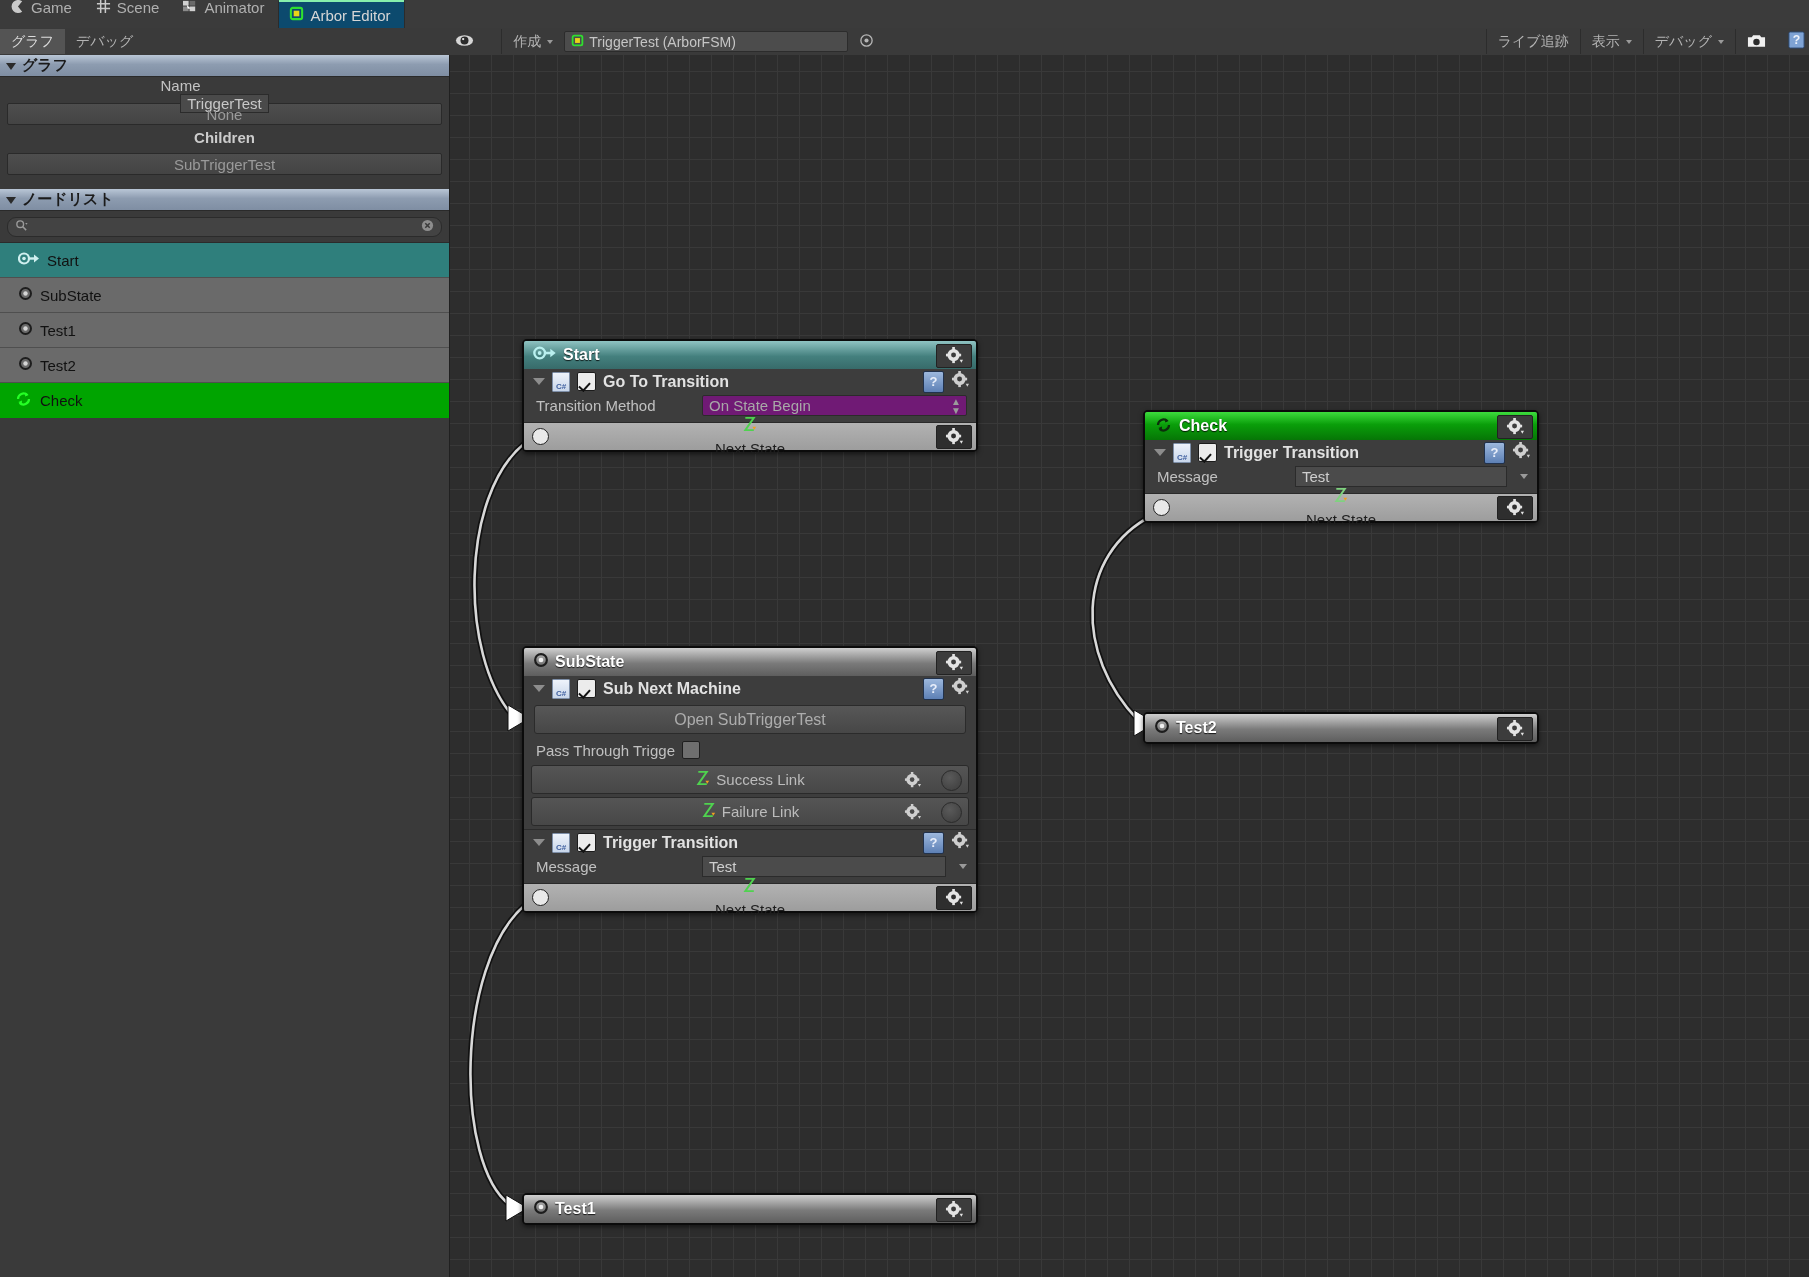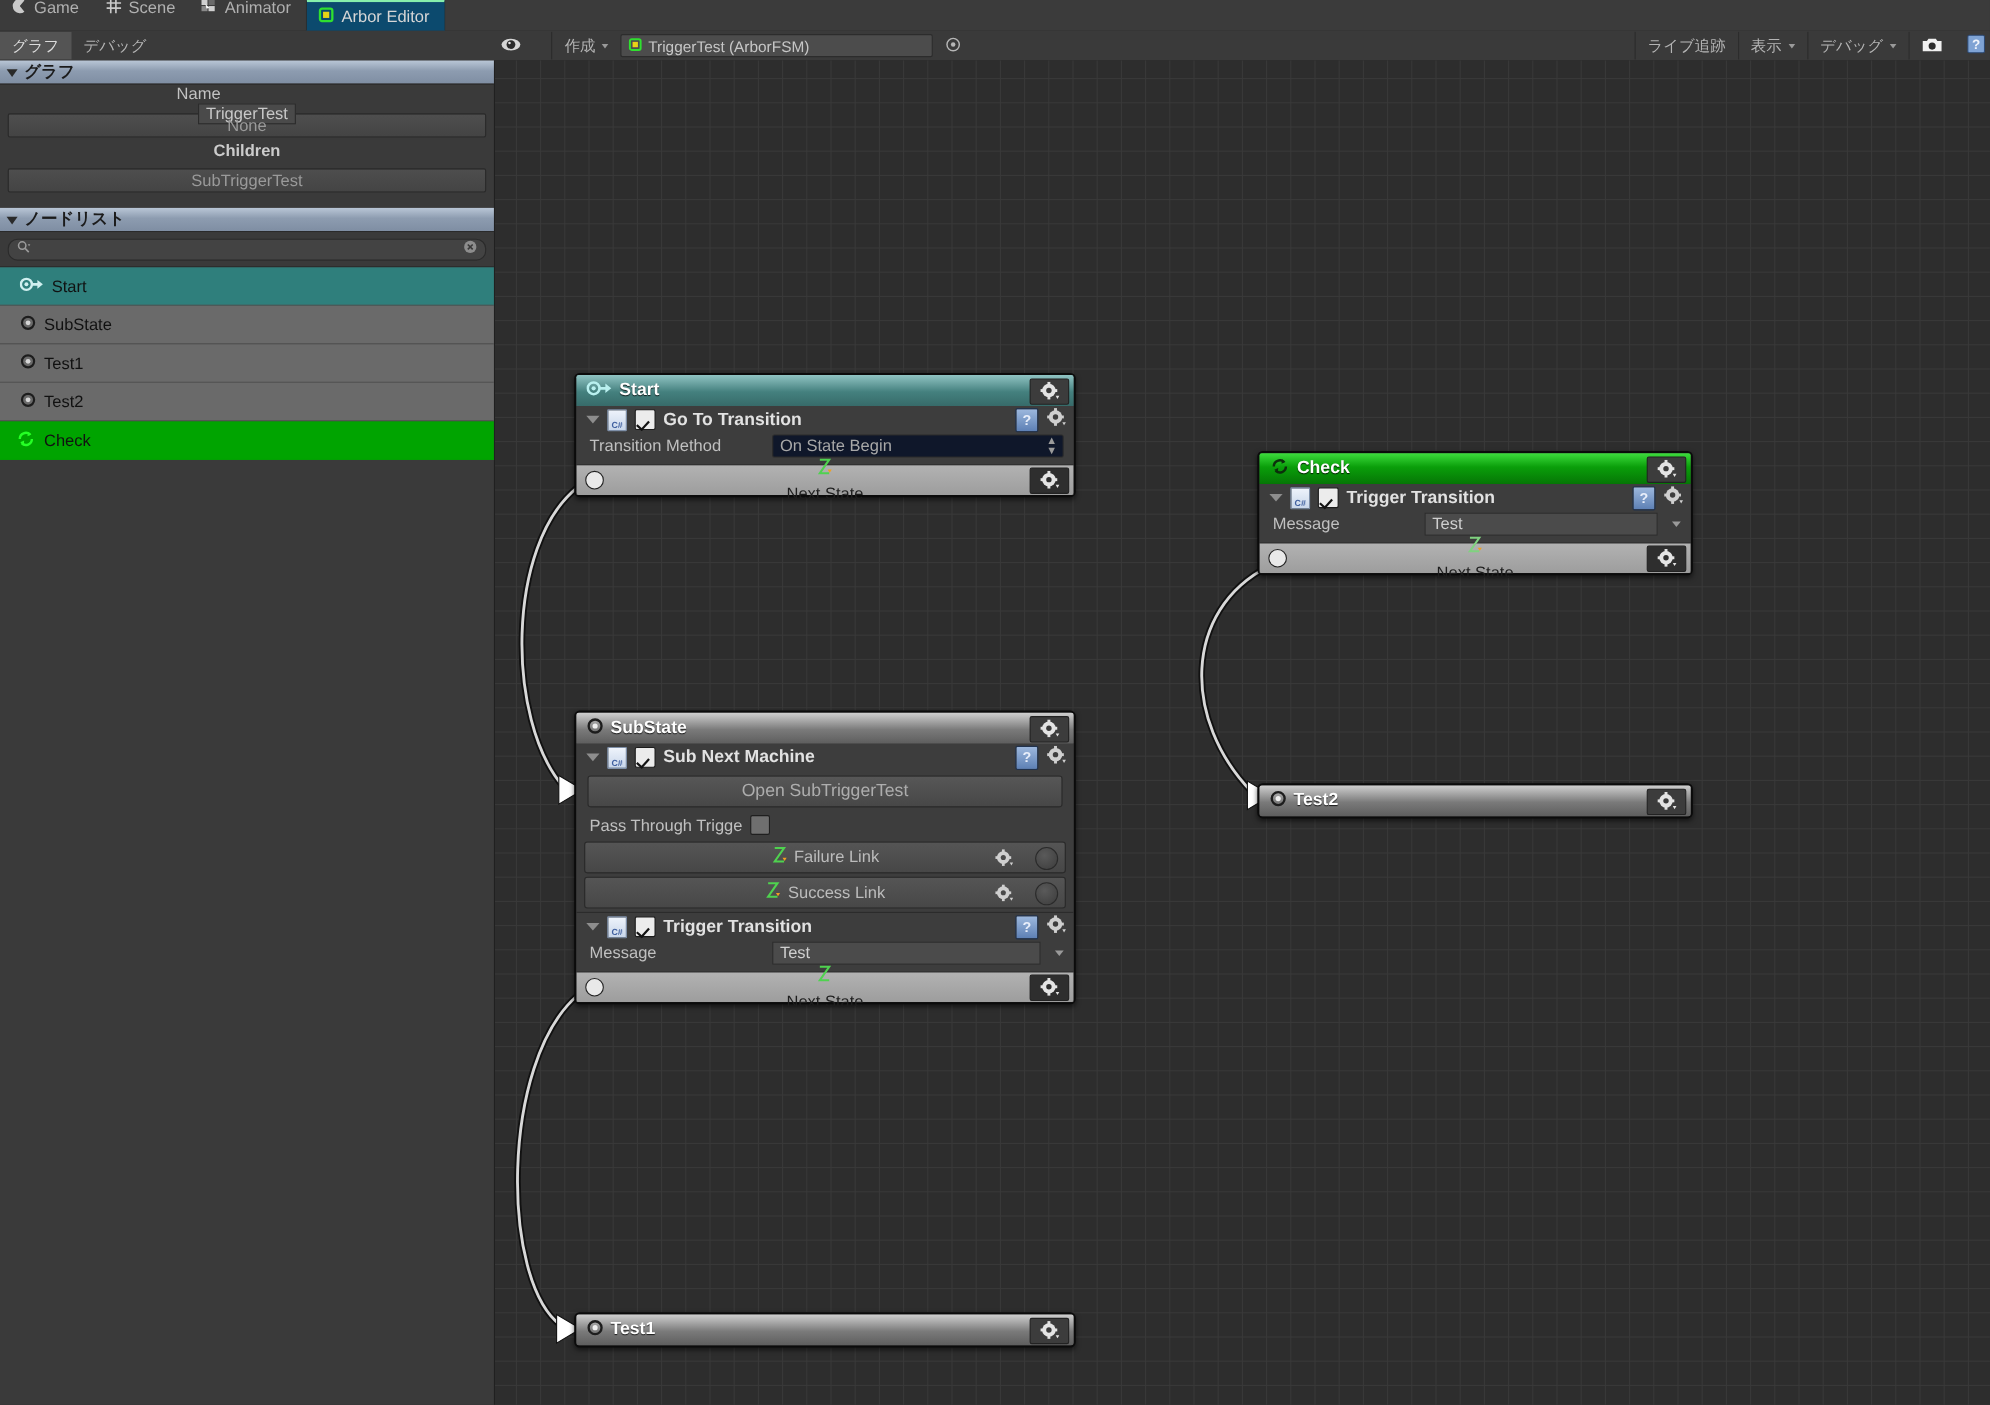--- a/index.html
+++ b/index.html
@@ -82,21 +82,21 @@
       display:flex;align-items:flex-end;justify-content:center;line-height:8px;}
   .chk{width:17px;height:17px;background:#ececec;border:1px solid #1c1c1c;border-radius:2px;
        position:relative;}
   .chk:after{content:"";position:absolute;left:3px;top:7px;width:5px;height:9px;
              border:solid #131313;border-width:0 2.5px 2.5px 0;transform:rotate(42deg);}
   .helpbtn{width:19px;height:20px;background:linear-gradient(to bottom,#9db8dd,#5d80b5);
            border:1px solid #21324d;border-radius:2px;color:#e8eefa;font-size:13px;font-weight:bold;
            display:flex;align-items:center;justify-content:center;}
   .prow{display:flex;align-items:center;height:23px;padding:0 9px 0 12px;gap:8px;}
   .pname{color:#c0c0c0;font-size:15px;}
-  .popup{flex:1 1 auto;height:19px;background:#0f172a;border:1px solid #2b2b2b;border-radius:2px;
+  .popup{flex:1 1 auto;height:19px;background:#701a75;border:1px solid #2b2b2b;border-radius:2px;
          color:#a8a8a8;font-size:15px;display:flex;align-items:center;padding:0 6px;position:relative;}
   .updown{position:absolute;right:5px;color:#9b9b9b;font-size:10px;line-height:9px;text-align:center;}
   .txtin{flex:1 1 auto;height:19px;background:#4b4b4b;border:1px solid #2b2b2b;
          color:#cfcfcf;font-size:15px;display:flex;align-items:center;padding:0 6px;}
   .smallcaret{width:0;height:0;border-left:4px solid transparent;border-right:4px solid transparent;
               border-top:5px solid #9a9a9a;margin-left:5px;}
   .slot{height:27px;background:linear-gradient(to bottom,#b2b2b2,#9d9d9d);border-top:1px solid #2a2a2a;
         display:flex;align-items:center;position:relative;border-radius:0 0 2px 2px;}
   .slot .stxt{position:absolute;left:0;right:0;text-align:center;color:#1e1e1e;font-size:15px;
               display:flex;align-items:center;justify-content:center;gap:4px;flex-direction:column;}
@@ -483,21 +483,21 @@
           <span class="pname">Pass Through Trigge</span>
           <span class="chkempty"></span>
         </div>
         <div class="linkbtn">
           <span class="ico">
             <svg width="17" height="17" viewBox="0 0 18 18">
                 <path d="M3.5 2h9l-9 13h9" fill="none" stroke="#4fd24f" stroke-width="2"></path>
                 <path d="M11 11.5l4 0-2 3z" fill="#f0a020"></path>
               </svg>
           </span>
-          <span>Failure Link</span>
+          <span>Success Link</span>
           <span class="gear">
             <svg width="18" height="17" viewBox="0 0 20 19">
                 <circle cx="9" cy="8.5" r="6.5" fill="#cfcfcf"></circle>
                 <circle cx="9" cy="8.5" r="2.6" fill="#4a4a4a"></circle>
                 <g fill="#cfcfcf">
                   <rect x="7.6" y="0" width="2.8" height="4"></rect>
                   <rect x="7.6" y="13" width="2.8" height="4"></rect>
                   <rect x="1" y="7.1" width="4" height="2.8"></rect>
                   <rect x="13" y="7.1" width="4" height="2.8"></rect>
                 </g>
@@ -506,21 +506,21 @@
           </span>
           <span class="dot"></span>
         </div>
         <div class="linkbtn">
           <span class="ico">
             <svg width="17" height="17" viewBox="0 0 18 18">
                 <path d="M3.5 2h9l-9 13h9" fill="none" stroke="#4fd24f" stroke-width="2"></path>
                 <path d="M11 11.5l4 0-2 3z" fill="#f0a020"></path>
               </svg>
           </span>
-          <span>Success Link</span>
+          <span>Failure Link</span>
           <span class="gear">
             <svg width="18" height="17" viewBox="0 0 20 19">
                 <circle cx="9" cy="8.5" r="6.5" fill="#cfcfcf"></circle>
                 <circle cx="9" cy="8.5" r="2.6" fill="#4a4a4a"></circle>
                 <g fill="#cfcfcf">
                   <rect x="7.6" y="0" width="2.8" height="4"></rect>
                   <rect x="7.6" y="13" width="2.8" height="4"></rect>
                   <rect x="1" y="7.1" width="4" height="2.8"></rect>
                   <rect x="13" y="7.1" width="4" height="2.8"></rect>
                 </g>

